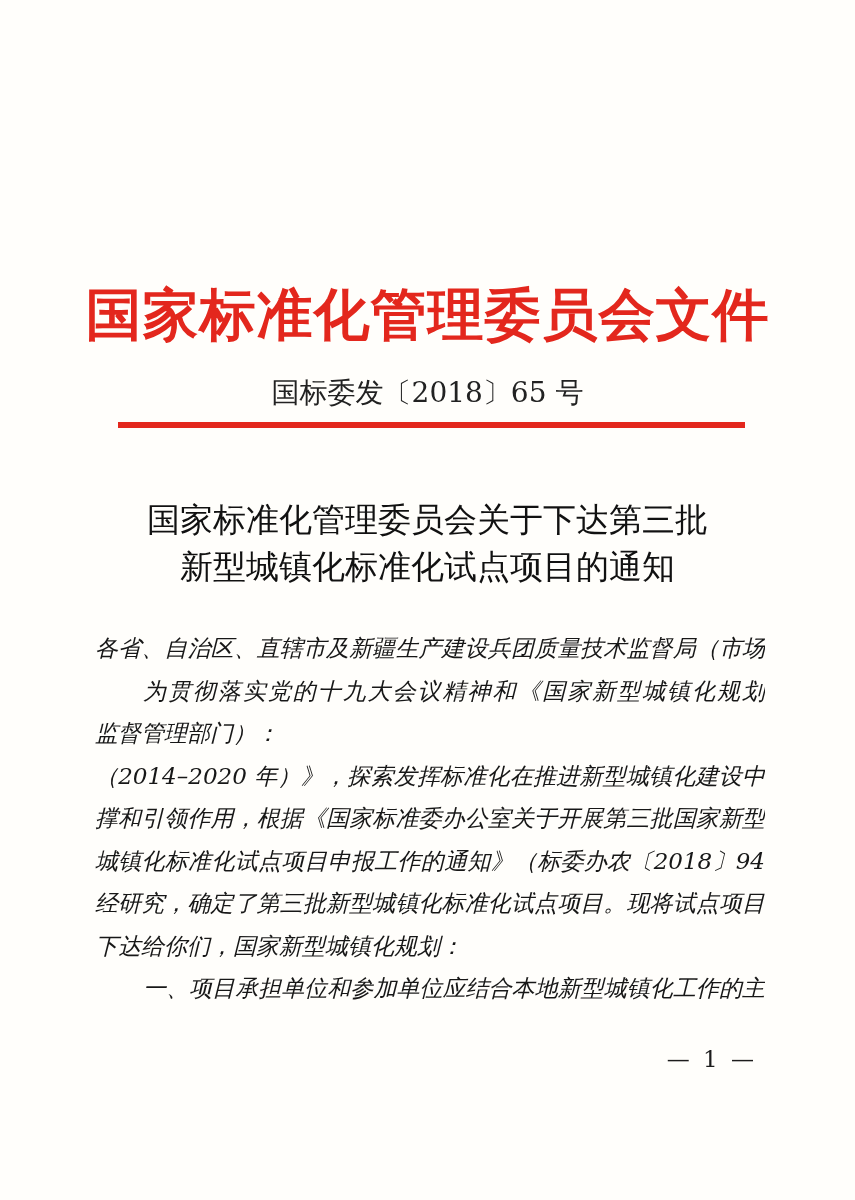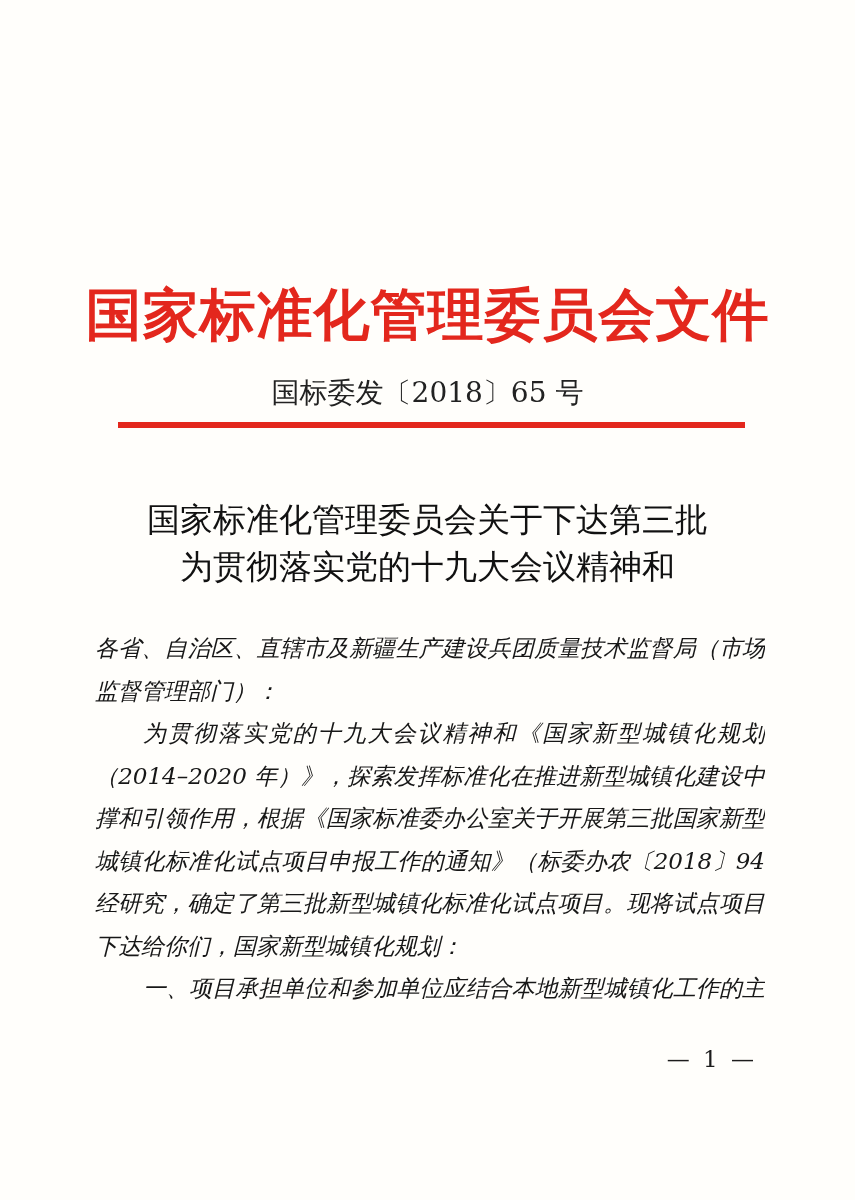--- a/index.html
+++ b/index.html
@@ -98,27 +98,27 @@
 <div class="page">
 
   <div class="header-title">国家标准化管理委员会文件</div>
 
   <div class="doc-number">国标委发〔2018〕65 号</div>
 
   <div class="red-rule"></div>
 
   <div class="doc-title">
     <div>国家标准化管理委员会关于下达第三批</div>
-    <div>为贯彻落实党的十九大会议精神和</div>
+    <div>新型城镇化标准化试点项目的通知</div>
   </div>
 
   <div class="body-block">
     <div class="line">各省、自治区、直辖市及新疆生产建设兵团质量技术监督局（市场</div>
+    <div class="line indent">为贯彻落实党的十九大会议精神和《国家新型城镇化规划</div>
     <div class="line no-fill">监督管理部门）：</div>
-    <div class="line indent">为贯彻落实党的十九大会议精神和《国家新型城镇化规划</div>
     <div class="line">（2014–2020 年）》，探索发挥标准化在推进新型城镇化建设中的支</div>
     <div class="line">撑和引领作用，根据《国家标准委办公室关于开展第三批国家新型</div>
     <div class="line">城镇化标准化试点项目申报工作的通知》（标委办农〔2018〕94 号），</div>
     <div class="line">经研究，确定了第三批新型城镇化标准化试点项目。现将试点项目</div>
     <div class="line no-fill">下达给你们，国家新型城镇化规划：</div>
     <div class="line indent">一、项目承担单位和参加单位应结合本地新型城镇化工作的主</div>
   </div>
 
   <div class="page-number">— 1 —</div>
 

